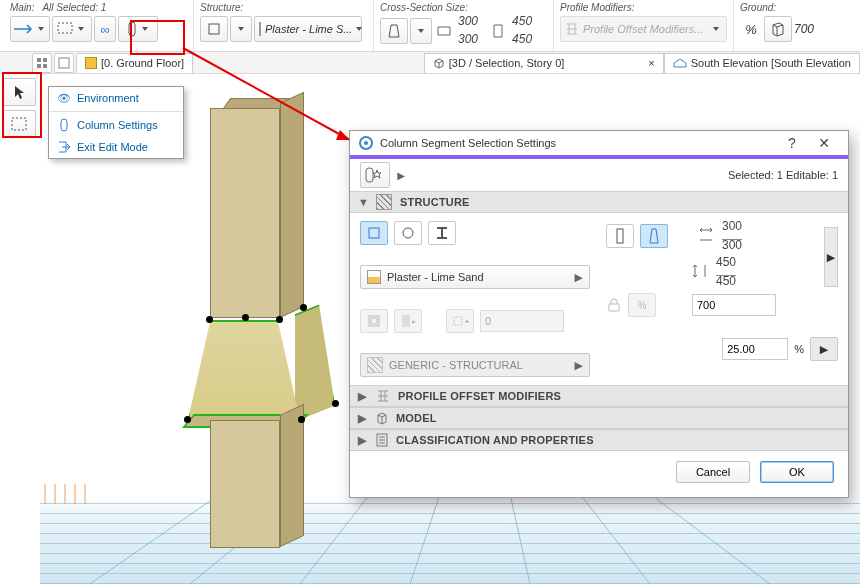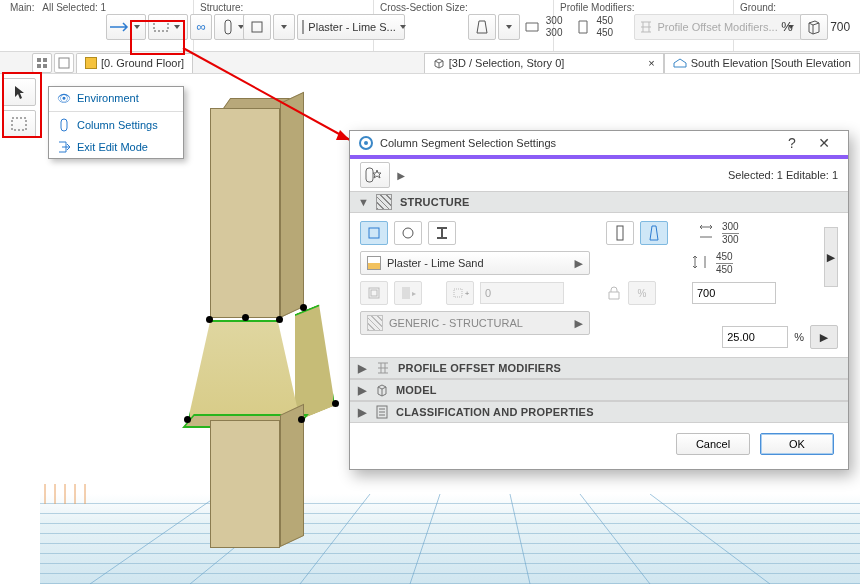--- a/index.html
+++ b/index.html
@@ -1,30 +1,30 @@
 <!DOCTYPE html>
 <html><head>
 <meta charset="utf-8">
 <style>
   * { box-sizing: border-box; margin: 0; padding: 0; font-family: "Segoe UI", Tahoma, sans-serif; }
   body { width: 860px; height: 584px; background: #fff; overflow: hidden; font-size: 11px; color: #333; position: relative; }
 
   
   .toolbar-row { display: flex; align-items: flex-start; height: 52px; border-bottom: 1px solid #d9d9d9; padding-left: 4px; }
-  .tb-group { display: flex; border-right: 1px solid #e0e0e0; padding: 2px 6px 0 6px; height: 100%; }
+  .tb-group { display: flex; flex-direction: column; border-right: 1px solid #e0e0e0; padding: 2px 6px 0 6px; height: 100%; font-style: italic; }
   .tb-label { font-size: 10px; color: #555; margin-bottom: 3px; white-space: nowrap; }
   .tb-ctrls { display: flex; align-items: center; gap: 2px; }
   .tb-btn { width: 28px; height: 26px; border: 1px solid #c8c8c8; background: linear-gradient(#fff,#f1f1f1); border-radius: 2px; display: flex; align-items: center; justify-content: center; cursor: pointer; }
   .tb-btn.wide { width: 40px; }
   .tb-btn.compact { width: 22px; height: 26px; }
   .drop { width: 12px; display:flex; align-items:center; justify-content:center; }
   .drop::after { content:""; border-left:3px solid transparent; border-right:3px solid transparent; border-top:4px solid #555; }
   .tb-combo { height: 26px; background: linear-gradient(#fff,#f1f1f1); border: 1px solid #c8c8c8; border-radius: 2px; display:flex; align-items:center; padding:0 4px; font-size:11px; gap:4px; cursor:pointer; }
   .tb-combo .txt { white-space: nowrap; }
-  .mini-dims { display:flex; flex-direction:column; font-size:10px; gap:1px; color:#444; }
+  .mini-dims { display:flex; flex-direction:column; font-size:12px; gap:7px; color:#444; }
   .mini-dims span { line-height: 11px; }
 
   .hl-red { position:absolute; border: 2px solid #e60000; pointer-events: none; z-index: 50; }
 
   
   .arrow-line { position:absolute; z-index:49; }
 
   
   .tab-row { display:flex; align-items:center; height: 22px; background:#f4f4f4; border-bottom:1px solid #d9d9d9; }
   .tab-row .tabs-left { display:flex; gap:2px; align-items:center; padding-left:32px; }
@@ -71,21 +71,21 @@
   .dlg-title { height:28px; background:#fff; display:flex; align-items:center; padding:0 8px; border-bottom:4px solid #8b5cf6; }
   .dlg-title .tic { width:16px; height:16px; margin-right:6px; }
   .dlg-title .spacer { flex:1; }
   .dlg-title .tbtn { width:32px; height:24px; display:flex; align-items:center; justify-content:center; cursor:pointer; font-size:14px; color:#444; }
   .dlg-header2 { height:32px; display:flex; align-items:center; padding:0 10px; gap:6px; }
   .icon-box { width:30px; height:26px; border:1px solid #c8c8c8; background:linear-gradient(#fff,#f1f1f1); border-radius:2px; display:flex; align-items:center; justify-content:center; }
   .dlg-sel { margin-left:auto; font-size:11px; }
   .panel-head { height:22px; background:#e4e6e6; border-top:1px solid #cfcfcf; border-bottom:1px solid #cfcfcf; display:flex; align-items:center; padding:0 8px; gap:8px; cursor:pointer; font-weight:bold; letter-spacing:.2px; color:#444; font-size:11px;}
   .panel-head .chev { width:10px; display:inline-block; color:#666;}
   .panel-body { padding:8px 10px; display:flex; gap:16px; }
-  .col-left { width:230px; display:flex; flex-direction:column; gap:6px;}
+  .col-left { width:230px; display:flex; flex-direction:column; gap:20px;}
   .col-right { flex:1; display:flex; flex-direction:column; gap:6px; position:relative;}
   .row { display:flex; align-items:center; gap:6px;}
   .shape-btn { width:28px; height:24px; border:1px solid #c8c8c8; background:#fff; border-radius:2px; display:flex; align-items:center; justify-content:center; cursor:pointer;}
   .shape-btn.sel { background:#cfe7f7; border-color:#7fb9e0;}
   .drop-box { width:100%; height:24px; border:1px solid #c8c8c8; background:linear-gradient(#fff,#f1f1f1); display:flex; align-items:center; padding:0 6px; gap:6px; cursor:pointer; border-radius:2px;}
   .drop-box .darr { margin-left:auto; color:#666;}
   .num-input { width:84px; height:22px; border:1px solid #c8c8c8; padding:0 4px; font-size:11px;}
   .disabled { color:#aaa; border-color:#ddd; background:#f4f4f4; }
   .hatch-ic { width:16px; height:16px; background: repeating-linear-gradient(45deg,#888 0 1px, transparent 1px 4px); border:1px solid #999;}
   .dlg-footer { display:flex; justify-content:flex-end; gap:10px; padding:10px 14px 14px; }

